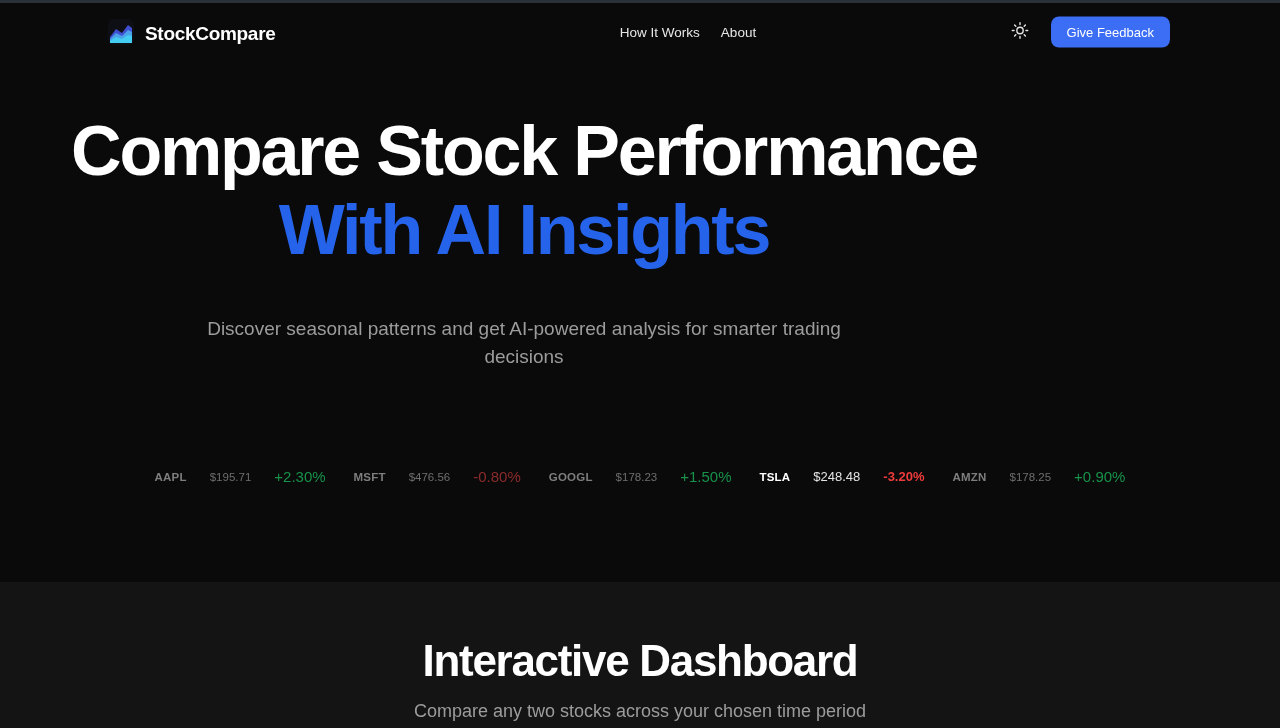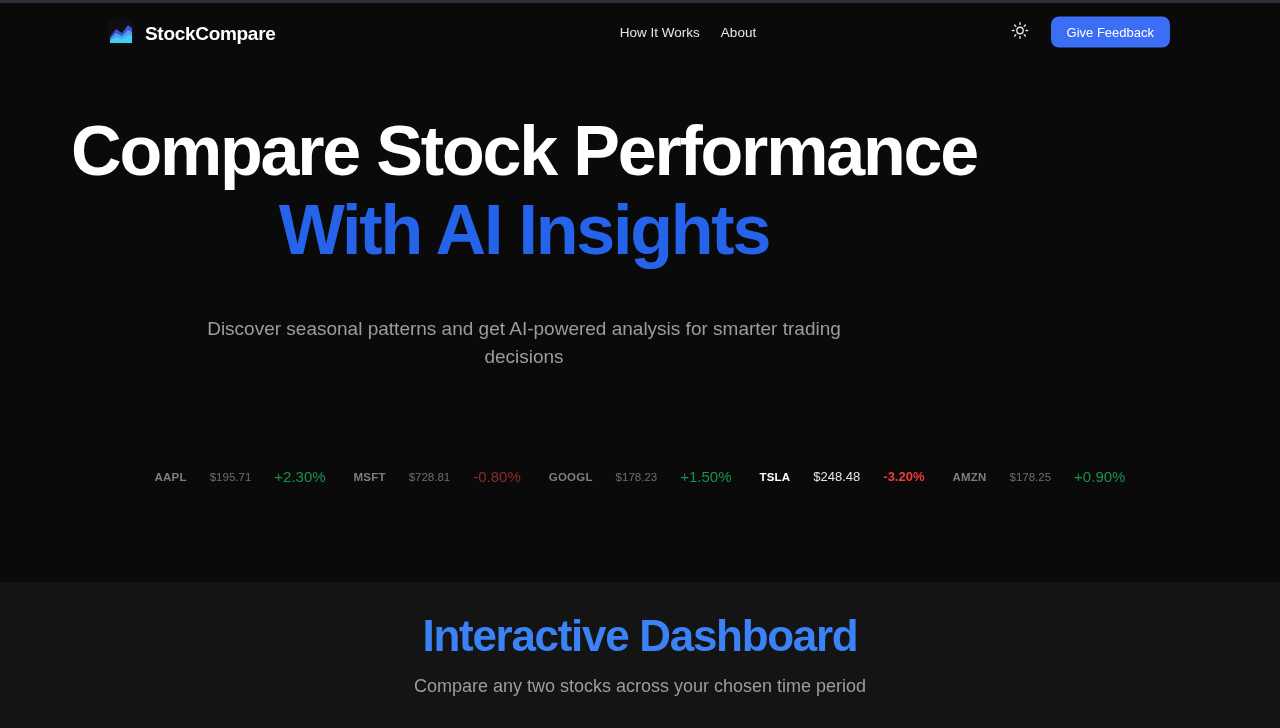--- a/index.html
+++ b/index.html
@@ -128,23 +128,23 @@
   }
 
   
   .dashboard-section {
     position:absolute; top:582px; left:0;
     width:1280px; height:146px;
     background:#141414;
     text-align:center;
   }
   .dashboard-title {
-    margin-top:28px;
+    margin-top:53px;
     font-size:44px; font-weight:bold;
-    color:#3b82f6; letter-spacing:-1.3px;
+    color:#ffffff; letter-spacing:-1.3px;
     line-height:52px;
   }
   .dashboard-subtitle {
     margin-top:14px;
     font-size:18px; color:#9c9c9c;
   }
 </style>
 </head>
 <body>
 
@@ -197,21 +197,21 @@
     </div>
 
     <div class="ticker-row" id="ticker-row">
         <div class="ticker-item">
           <span class="ticker-symbol">AAPL</span>
           <span class="ticker-price">$195.71</span>
           <span class="ticker-change up">+2.30%</span>
         </div>
         <div class="ticker-item">
           <span class="ticker-symbol">MSFT</span>
-          <span class="ticker-price">$728.81</span>
+          <span class="ticker-price">$476.56</span>
           <span class="ticker-change down">-0.80%</span>
         </div>
         <div class="ticker-item">
           <span class="ticker-symbol">GOOGL</span>
           <span class="ticker-price">$178.23</span>
           <span class="ticker-change up">+1.50%</span>
         </div>
         <div class="ticker-item active">
           <span class="ticker-symbol">TSLA</span>
           <span class="ticker-price">$248.48</span>

